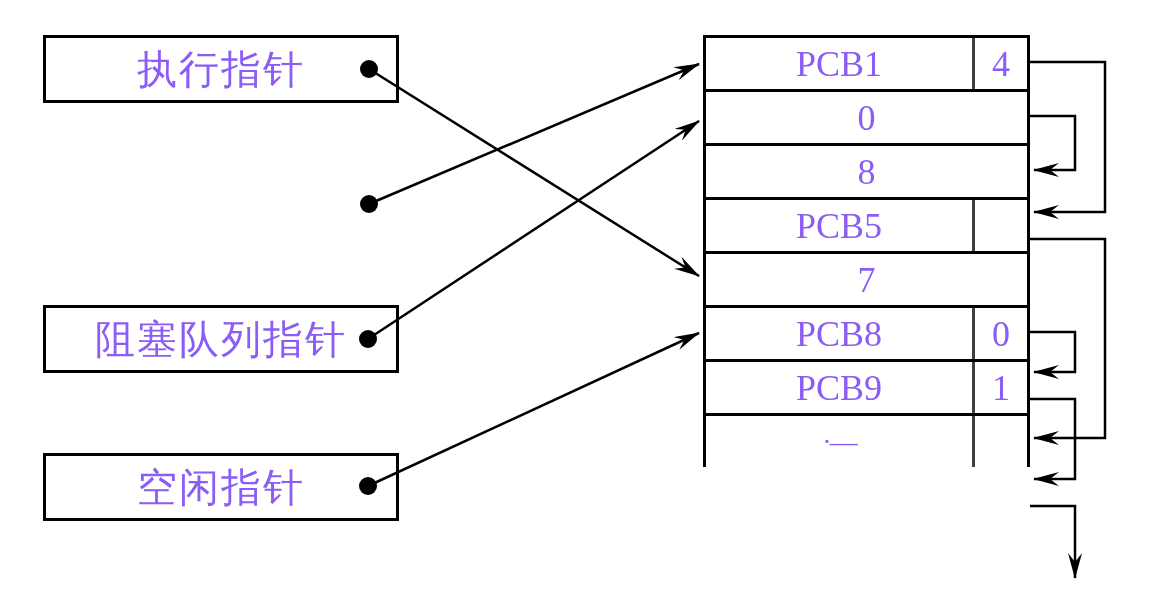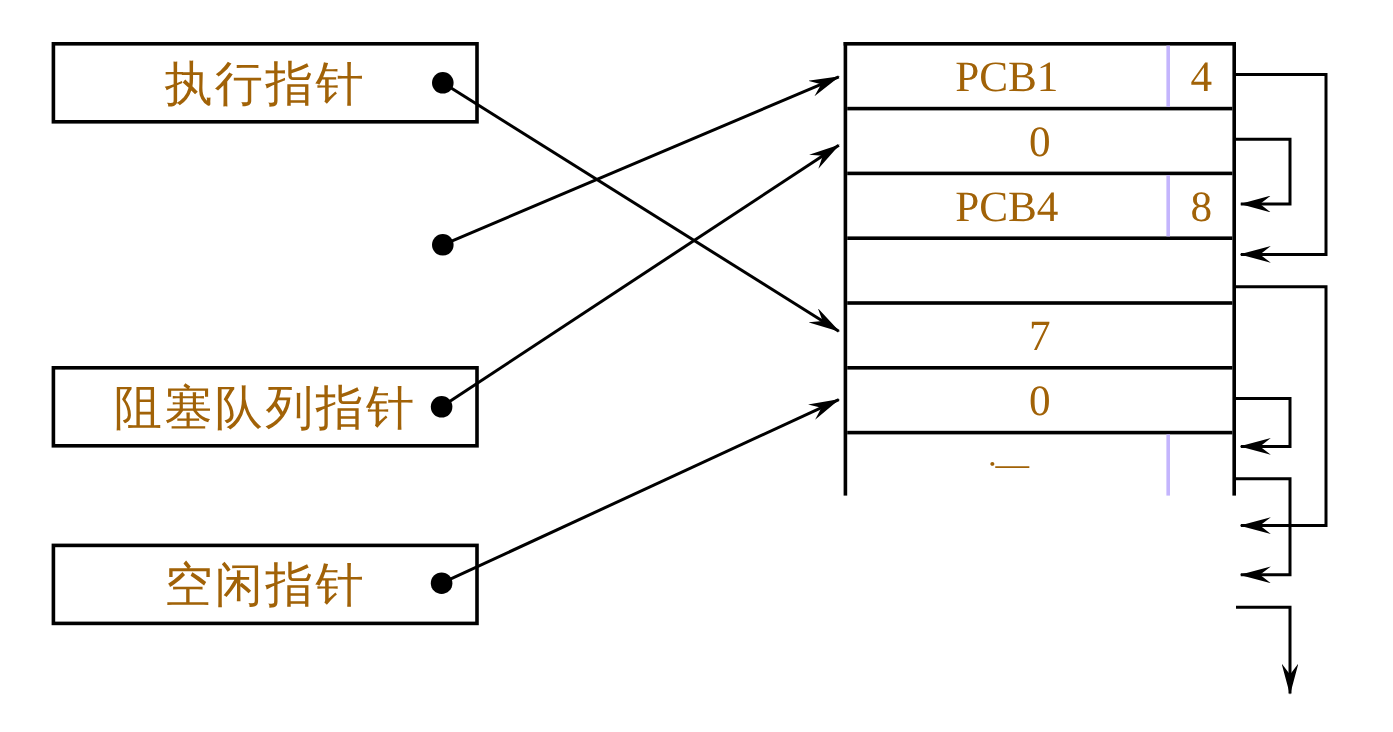--- a/index.html
+++ b/index.html
@@ -1,34 +1,34 @@
 <!DOCTYPE html>
 <html><head>
 <meta charset="utf-8">
 <style>
   html,body{margin:0;padding:0;background:#ffffff;}
   .canvas{
     position:relative;width:1161px;height:610px;background:#ffffff;
-    font-family:"Liberation Serif","DejaVu Serif",serif;color:#a16207;
+    font-family:"Liberation Serif","DejaVu Serif",serif;color:#8b5cf6;
     overflow:hidden;
   }
   .pointer-box{
     position:absolute;left:43px;width:350px;height:62px;
     border:3px solid #000;background:#fff;
     display:flex;align-items:center;justify-content:center;
     font-size:40px;letter-spacing:2px;
   }
   .pcb-table{
     position:absolute;left:703px;top:35px;width:321px;
     border:3px solid #000;border-bottom:none;background:#fff;
   }
   .pcb-row{display:flex;height:51px;border-bottom:3px solid #000;}
   .pcb-row:last-child{border-bottom:none;height:51px;}
   .pcb-name{
-    width:266px;border-right:3px solid #c4b5fd;
+    width:266px;border-right:3px solid #404040;
     display:flex;align-items:center;justify-content:center;
     font-size:36px;
   }
   .pcb-next{
     flex:1;display:flex;align-items:center;justify-content:center;
     font-size:36px;
   }
   .ellipsis-cell{font-size:28px;letter-spacing:-2px;}
   svg.overlay{position:absolute;left:0;top:0;pointer-events:none;}
   .lnk{stroke:#000;stroke-width:2.5;fill:none;}
@@ -50,31 +50,36 @@
 
   <div class="pcb-table">
     <div class="pcb-row">
       <div class="pcb-name">PCB1</div>
       <div class="pcb-next">4</div>
     </div>
     <div class="pcb-row">
       <div class="pcb-next">0</div>
     </div>
     <div class="pcb-row">
-      <div class="pcb-name">PCB4</div>
       <div class="pcb-next">8</div>
     </div>
     <div class="pcb-row">
+      <div class="pcb-name">PCB5</div>
       <div class="pcb-next"></div>
     </div>
     <div class="pcb-row">
       <div class="pcb-next">7</div>
     </div>
     <div class="pcb-row">
+      <div class="pcb-name">PCB8</div>
       <div class="pcb-next">0</div>
+    </div>
+    <div class="pcb-row">
+      <div class="pcb-name">PCB9</div>
+      <div class="pcb-next">1</div>
     </div>
     <div class="pcb-row">
       <div class="pcb-name ellipsis-cell">·—</div>
       <div class="pcb-next"></div>
     </div>
   </div>
 
   <svg class="overlay" width="1161" height="610" viewBox="0 0 1161 610">
     <defs>
       <marker id="arrow" viewBox="0 0 26 14" refX="25" refY="7" markerWidth="26" markerHeight="14" orient="auto" markerUnits="userSpaceOnUse">

